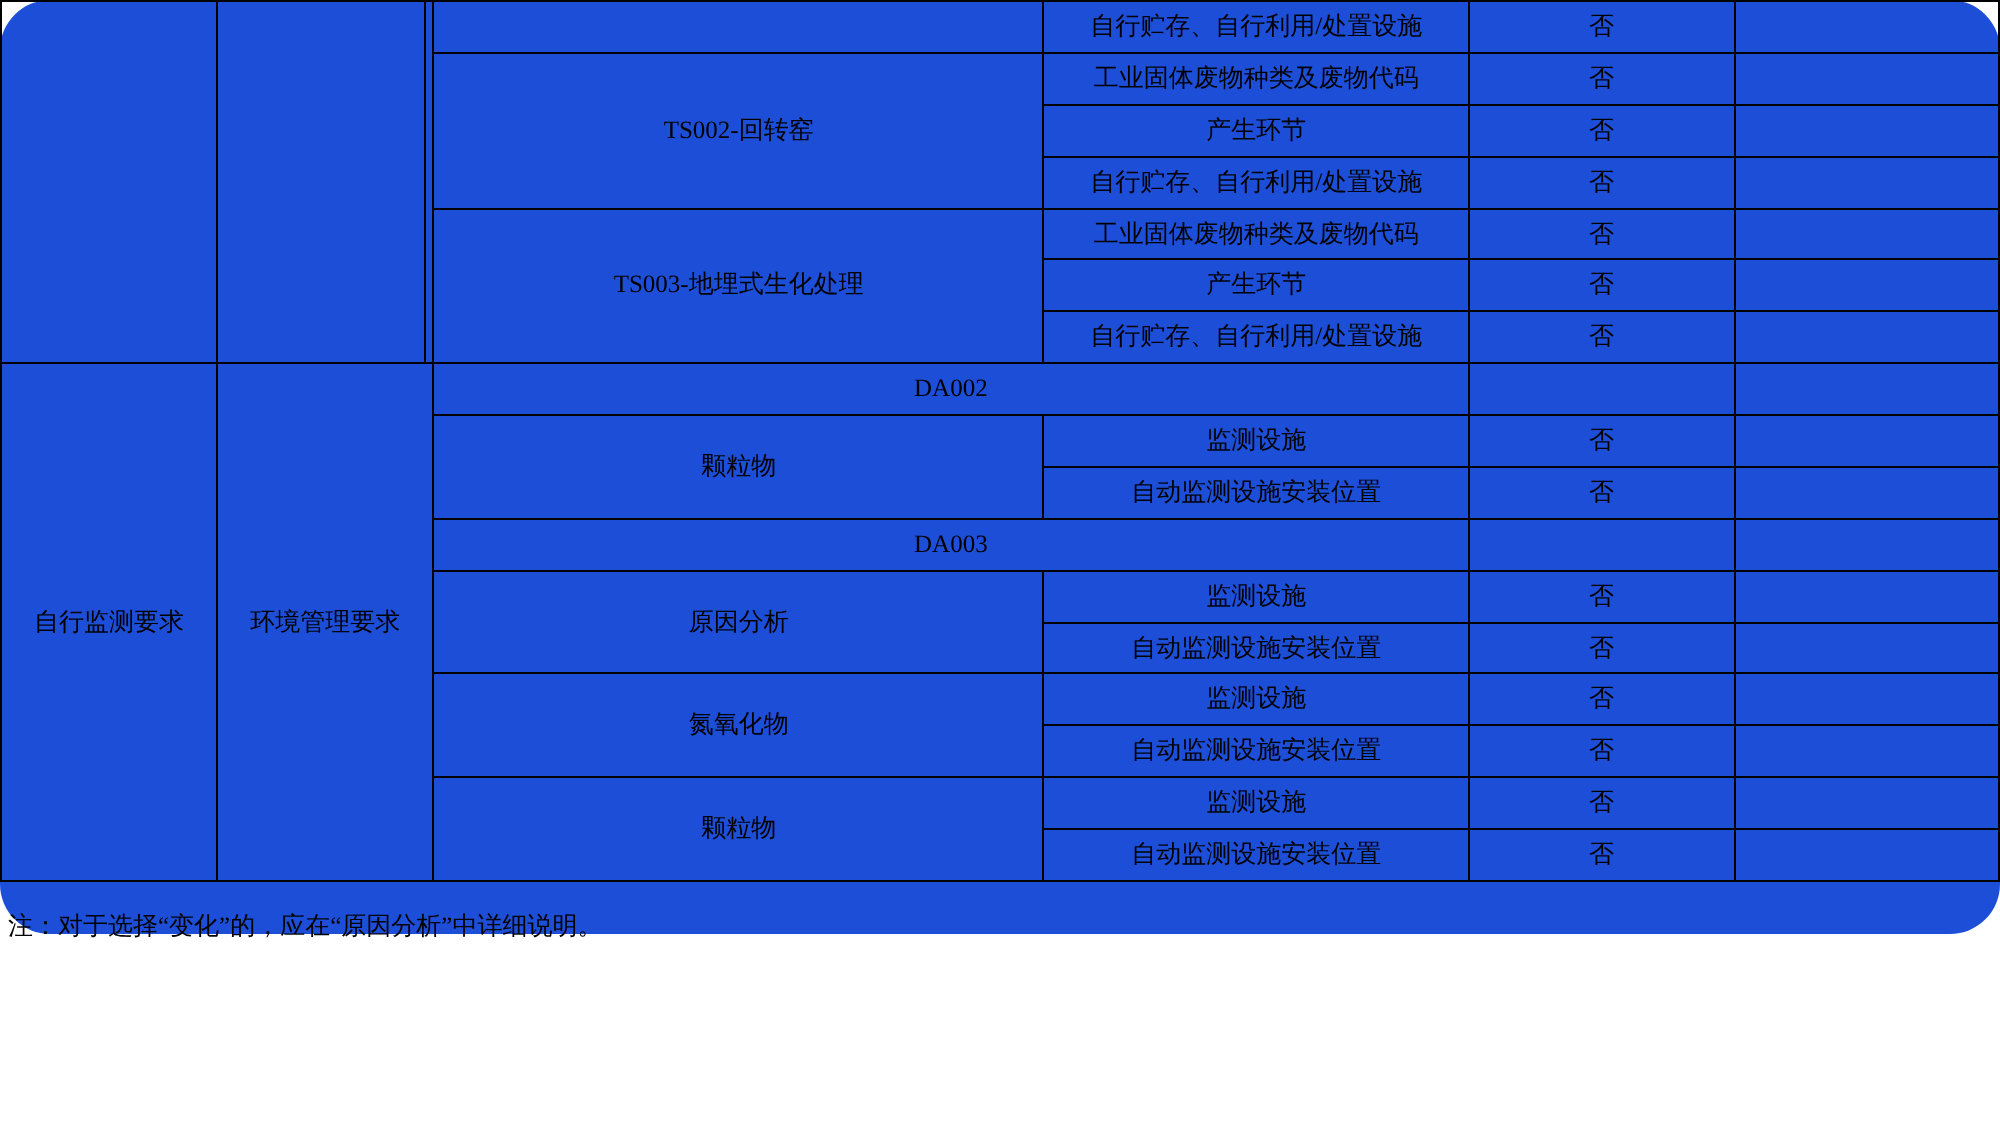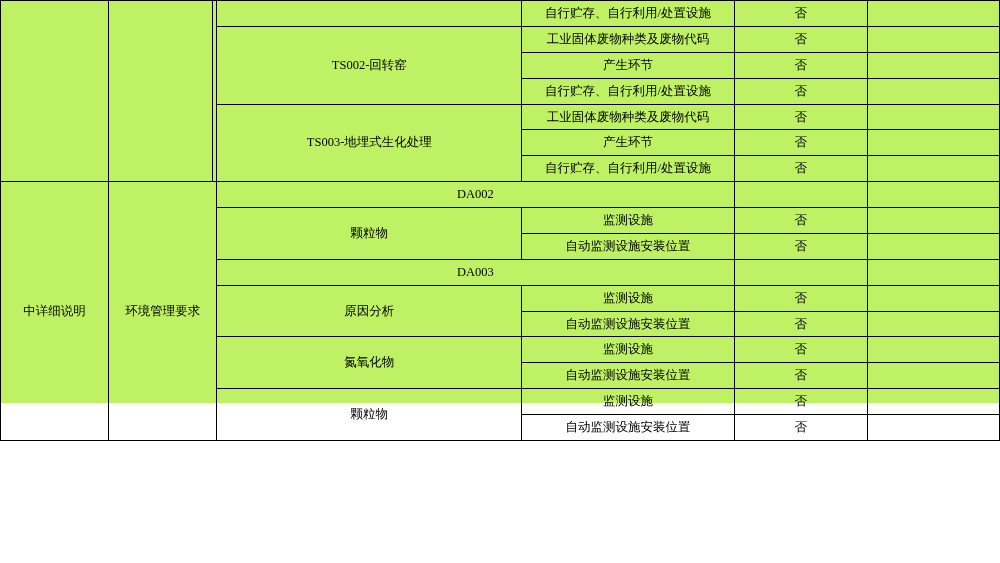--- a/index.html
+++ b/index.html
@@ -10,22 +10,23 @@
   body {
     width: 1000px;
     height: 563px;
     font-family: "Liberation Serif", "DejaVu Serif", serif;
     color: #000000;
     overflow: hidden;
   }
   .page {
     position: relative;
     width: 1000px;
-    height: 403px;
-    background: #bef264;
+    height: 467px;
+    background: #1d4ed8;
+    border-radius: 25px;
   }
   table.doc-table {
     border-collapse: collapse;
     table-layout: fixed;
     width: 1000px;
     margin: 0;
   }
   table.doc-table td {
     border: 1px solid #000000;
     font-size: 12.5px;
@@ -114,21 +115,21 @@
         <td class="cell-empty"></td>
       </tr>
 
       <tr>
         <td>自行贮存、自行利用/处置设施</td>
         <td>否</td>
         <td class="cell-empty"></td>
       </tr>
 
       <tr>
-        <td rowspan="10">中详细说明</td>
+        <td rowspan="10">自行监测要求</td>
         <td rowspan="10" colspan="2">环境管理要求</td>
         <td colspan="2">DA002</td>
         <td class="cell-empty"></td>
         <td class="cell-empty"></td>
       </tr>
 
       <tr>
         <td rowspan="2" class="cell-sub">颗粒物</td>
         <td class="cell-sub">监测设施</td>
         <td>否</td>
@@ -181,14 +182,15 @@
       </tr>
 
       <tr>
         <td class="cell-sub">自动监测设施安装位置</td>
         <td>否</td>
         <td class="cell-empty"></td>
       </tr>
     </tbody>
   </table>
 
+  <div class="footnote">注：对于选择“变化”的，应在“原因分析”中详细说明。</div>
 
 </div>
 
 </body></html>

